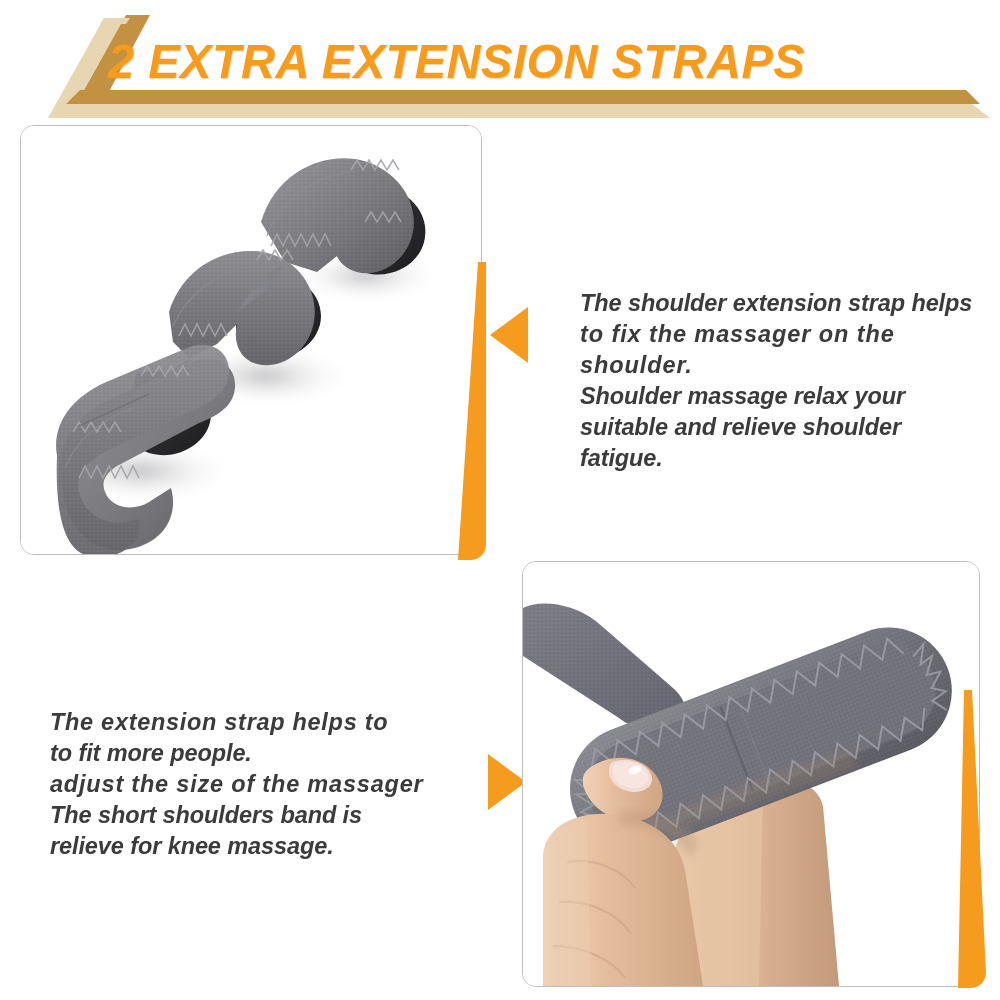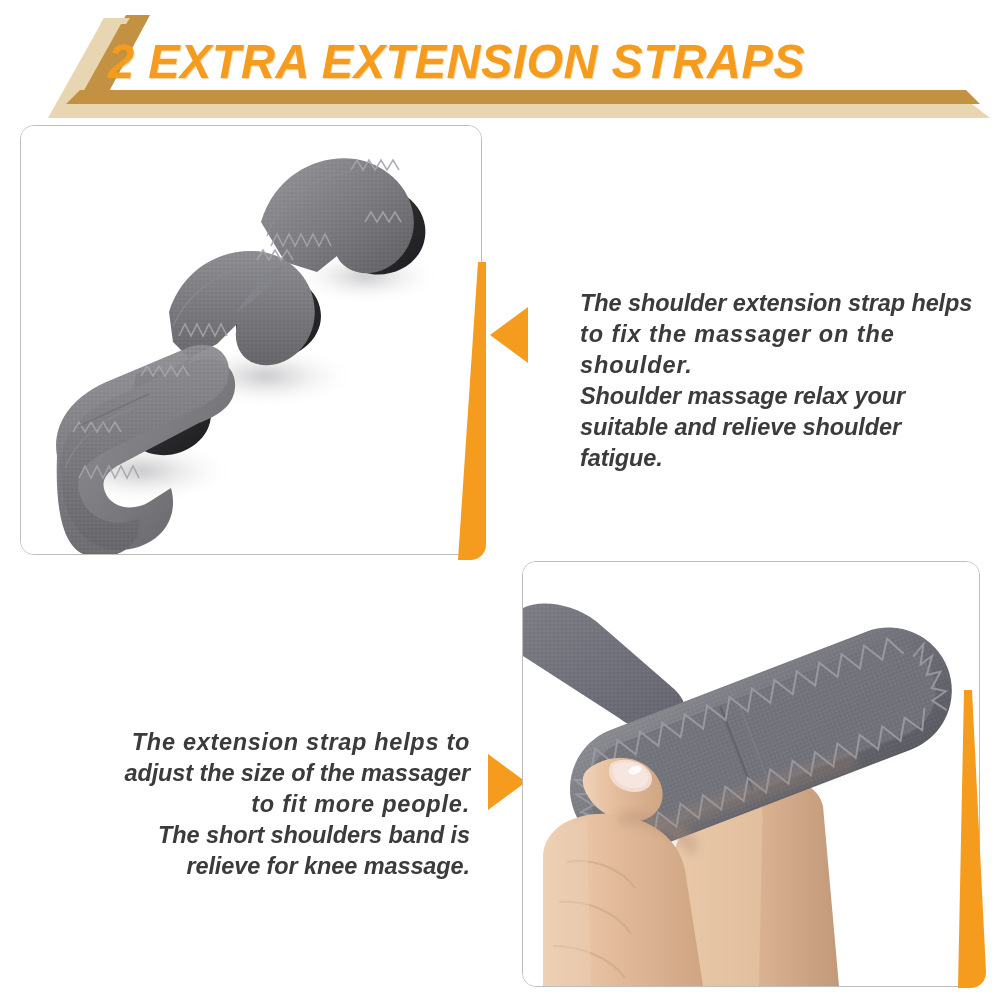--- a/index.html
+++ b/index.html
@@ -54,21 +54,21 @@
     color:#3b3b3b;
     font-weight:bold;
     font-style:italic;
     font-size:23.5px;
     line-height:31px;
     font-family:"Liberation Sans", sans-serif;
     letter-spacing:-0.1px;
   }
   .para p{margin:0;}
   .para-tr{left:580px;top:288px;width:430px;}
-  .para-bl{left:50px;top:727px;width:420px;text-align:right;}
+  .para-bl{left:50px;top:707px;width:420px;}
   .para-tr p:nth-child(2){letter-spacing:0.9px;}
   .para-bl p:nth-child(1){letter-spacing:0.7px;}
   .para-bl p:nth-child(3){letter-spacing:0.8px;}
 </style>
 </head>
 <body>
 
 <div class="page">
 
   <div class="header">
@@ -190,22 +190,22 @@
   <div class="para para-tr">
     <p>The shoulder extension strap helps</p>
     <p>to fix the massager on the shoulder.</p>
     <p>Shoulder massage relax your</p>
     <p>suitable and relieve shoulder</p>
     <p>fatigue.</p>
   </div>
 
   <div class="para para-bl">
     <p>The extension strap helps to</p>
+    <p>to fit more people.</p>
     <p>adjust the size of the massager</p>
-    <p>to fit more people.</p>
     <p>The short shoulders band is</p>
     <p>relieve for knee massage.</p>
   </div>
 
   <svg class="arrow" style="left:486px;top:752px;" width="42" height="60" viewBox="0 0 42 60">
     <polygon points="2,2 2,58 40,30" fill="#F59C1E"></polygon>
   </svg>
 
   <div class="card card-br">
     <svg class="photo" viewBox="0 0 456 424" preserveAspectRatio="xMidYMid slice">

